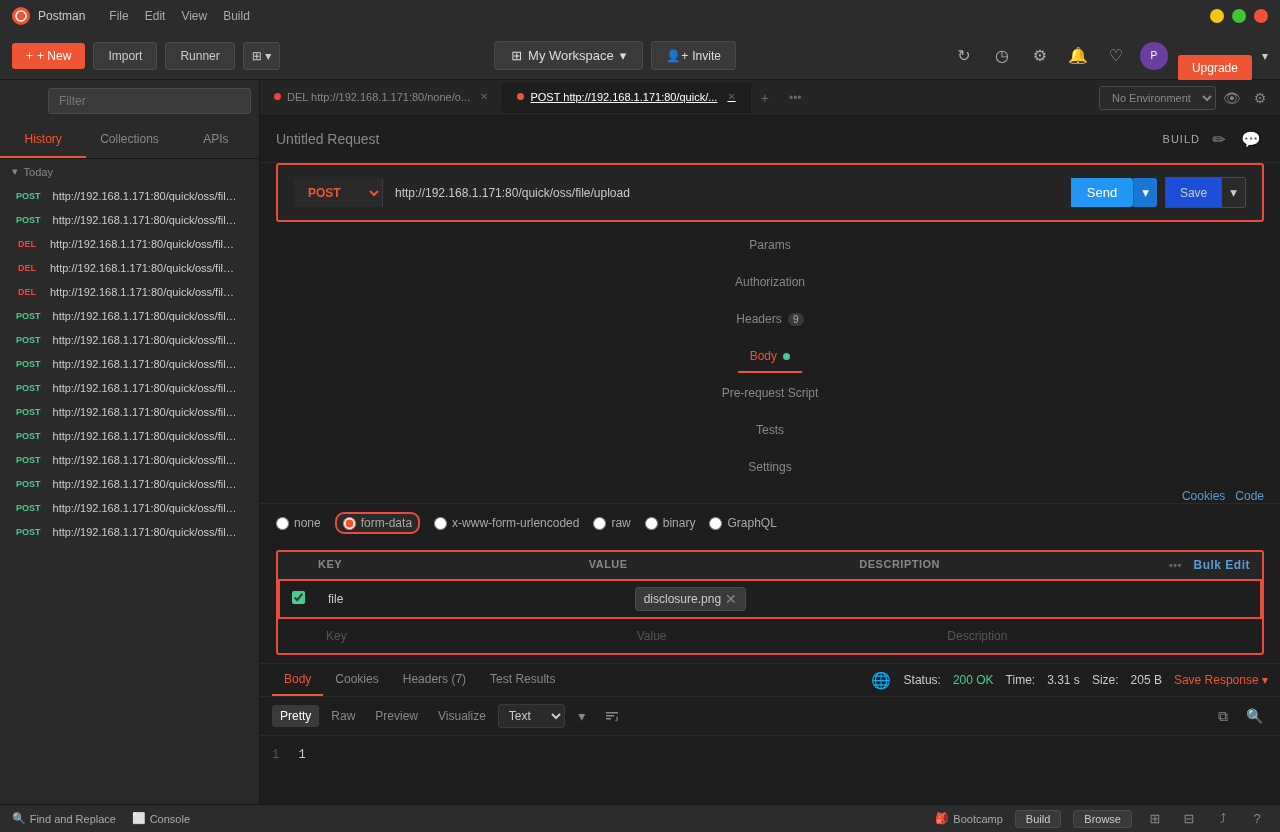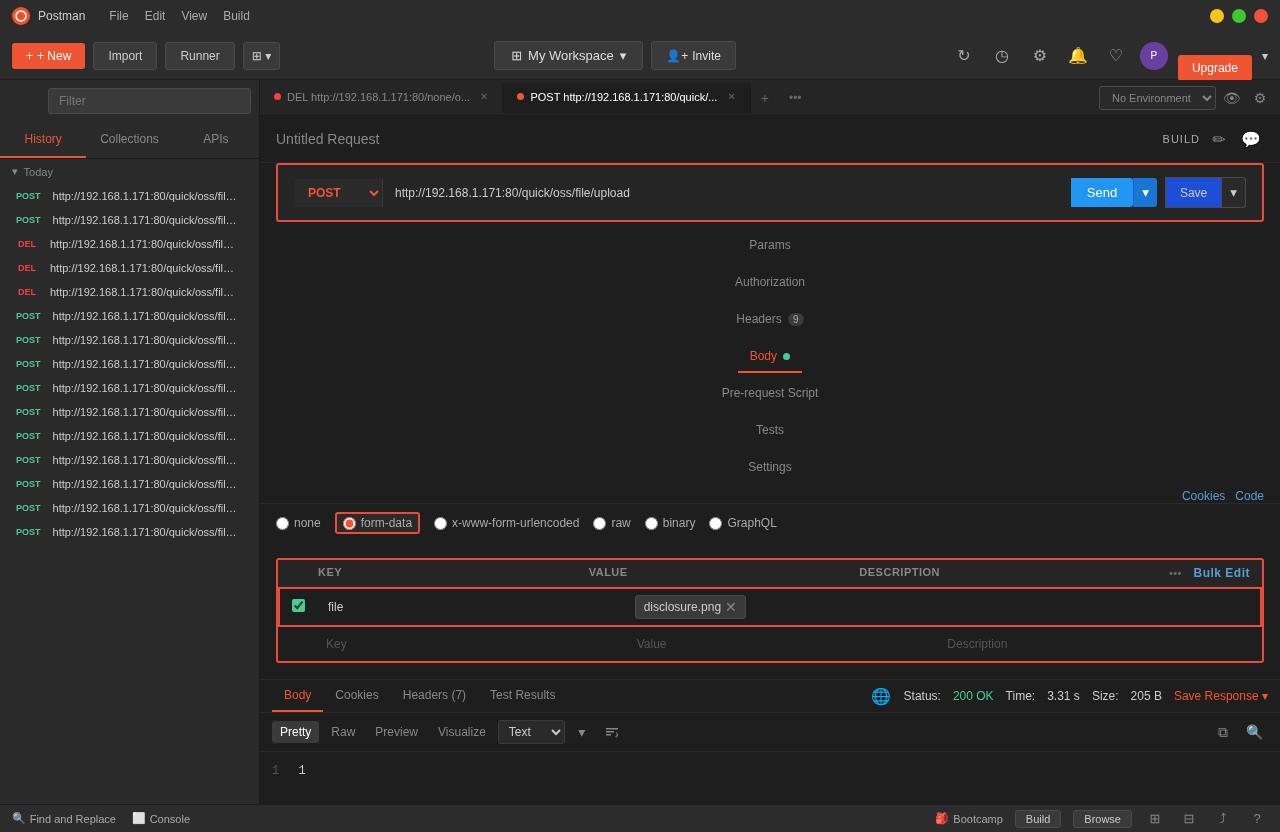--- a/index.html
+++ b/index.html
@@ -55,21 +55,21 @@
     .method-post { color: #49cc90; }
     .method-del { color: #f93e3e; }
     .history-url { color: #ccc; font-size: 11px; overflow: hidden; text-overflow: ellipsis; white-space: nowrap; max-width: 185px; }
     
     
     .request-panel { flex: 1; display: flex; flex-direction: column; background: #1e1e1e; }
     
     
     .tabs-row { background: #252525; border-bottom: 1px solid #1a1a1a; display: flex; align-items: center; min-height: 36px; }
     .request-tab { display: flex; align-items: center; gap: 6px; padding: 8px 14px; font-size: 11px; color: #888; cursor: pointer; border-right: 1px solid #1a1a1a; border-bottom: 2px solid transparent; white-space: nowrap; }
-    .request-tab.active { color: white; background: #1e1e1e; border-bottom: 2px solid transparent; }
+    .request-tab.active { color: white; background: #1e1e1e; border-bottom: 2px solid transparent; text-decoration: underline; }
     .request-tab .dot { width: 7px; height: 7px; background: #ef5533; border-radius: 50%; }
     .tab-del-dot { width: 7px; height: 7px; background: #f93e3e; border-radius: 50%; }
     .tab-close { color: #666; font-size: 10px; margin-left: 4px; }
     .tabs-add { padding: 8px 10px; color: #666; cursor: pointer; font-size: 14px; }
     .tabs-more { padding: 8px 10px; color: #666; cursor: pointer; }
     .tabs-right { margin-left: auto; display: flex; align-items: center; gap: 4px; padding: 0 8px; }
     .no-env-select { background: #2a2a2a; border: 1px solid #4a4a4a; color: #888; padding: 4px 8px; border-radius: 3px; font-size: 11px; cursor: pointer; }
     .env-icon-btn { background: none; border: none; color: #888; cursor: pointer; font-size: 14px; width: 24px; height: 24px; display: flex; align-items: center; justify-content: center; }
     
     
@@ -96,21 +96,21 @@
     .sub-tab-count { background: #3a3a3a; color: #aaa; font-size: 10px; padding: 1px 5px; border-radius: 8px; margin-left: 3px; }
     .sub-tab-dot { width: 7px; height: 7px; background: #49cc90; border-radius: 50%; display: inline-block; margin-left: 3px; }
     .sub-tabs-right { margin-left: auto; display: flex; gap: 10px; color: #5b9bd5; font-size: 12px; cursor: pointer; }
     
     
     .body-type-row { display: flex; align-items: center; gap: 14px; padding: 8px 16px; }
     .radio-option { display: flex; align-items: center; gap: 5px; cursor: pointer; color: #aaa; font-size: 12px; }
     .radio-option input[type=radio] { accent-color: #ef5533; cursor: pointer; }
     
     
-    .form-table { border: 2px solid #e74c3c; margin: 16px 16px; border-radius: 3px; }
+    .form-table { border: 2px solid #e74c3c; margin: 8px 16px; border-radius: 3px; }
     .form-table-header { display: flex; padding: 6px 12px; border-bottom: 1px solid #2a2a2a; background: #252525; color: #888; font-size: 11px; font-weight: 600; letter-spacing: 0.5px; }
     .col-checkbox { width: 28px; }
     .col-key { flex: 1; }
     .col-value { flex: 1; }
     .col-desc { flex: 1; }
     .col-actions { width: 120px; text-align: right; }
     .form-row { display: flex; align-items: center; padding: 6px 12px; border-bottom: 1px solid #2a2a2a; }
     .form-row:last-child { border-bottom: none; }
     .form-checkbox { width: 28px; }
     .form-checkbox input[type=checkbox] { accent-color: #49cc90; cursor: pointer; }
@@ -372,21 +372,21 @@
       <div class="sub-tabs-right">
         <span>Cookies</span>
         <span>Code</span>
       </div>
     </div>
 
     <div class="body-type-row">
       <label class="radio-option">
         <input type="radio" name="body-type" style=""> none
       </label>
-      <label class="radio-option" style="border:2px solid #e74c3c;border-radius:3px;padding:2px 6px;background:#2a2a2a;">
+      <label class="radio-option" style="border:2px solid #e74c3c;border-radius:9px;padding:2px 6px;background:#2a2a2a;">
         <input type="radio" name="body-type" checked="" style=""> form-data
       </label>
       <label class="radio-option">
         <input type="radio" name="body-type" style=""> x-www-form-urlencoded
       </label>
       <label class="radio-option">
         <input type="radio" name="body-type" style=""> raw
       </label>
       <label class="radio-option">
         <input type="radio" name="body-type" style=""> binary

